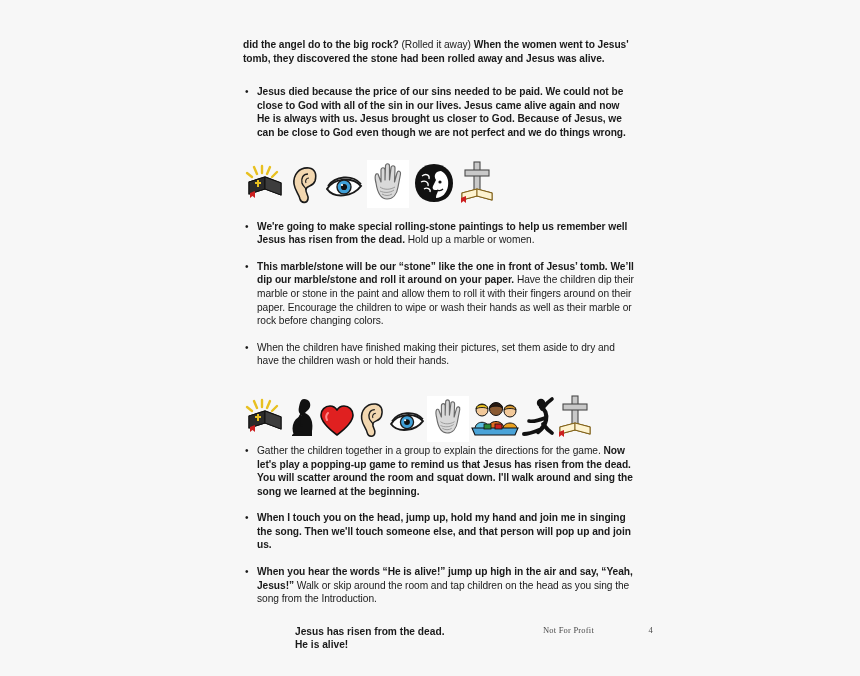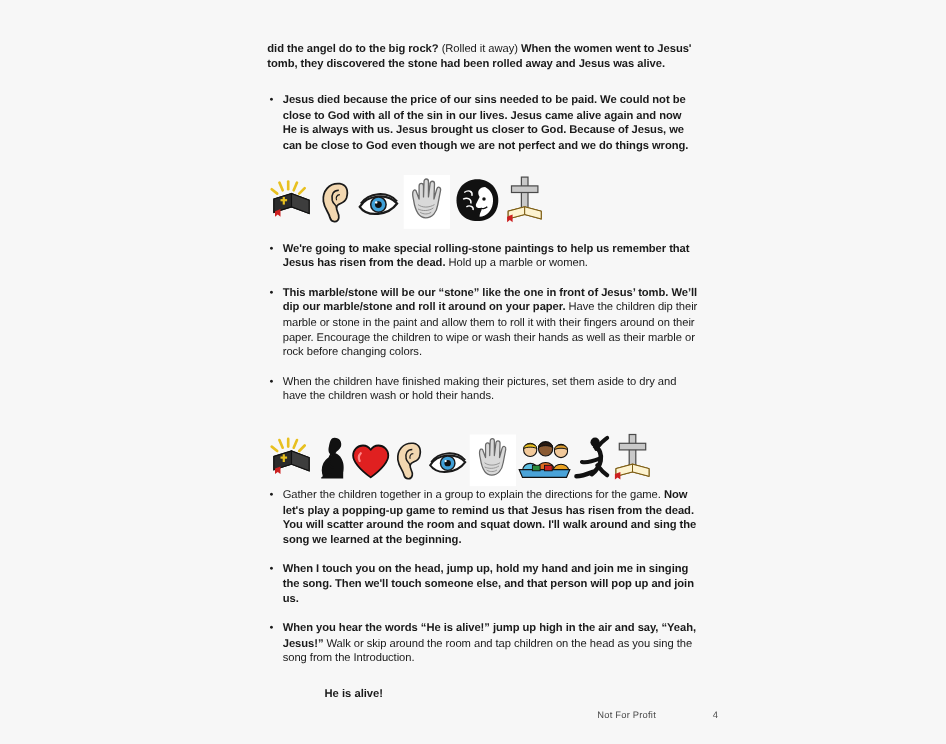--- a/index.html
+++ b/index.html
@@ -75,25 +75,25 @@
     margin-left: 52px;
     font-size: 10.2px;
     line-height: 13.4px;
     font-weight: bold;
   }
 
   
   .footer {
     position: absolute;
     left: 543px;
-    top: 645px;
+    top: 625px;
     width: 110px;
     display: flex;
     justify-content: space-between;
-    font-family: Liberation Sans, sans-serif;
+    font-family: Liberation Serif, serif;
     font-size: 8.5px;
     color: #4a4a4a;
     letter-spacing: 0.2px;
   }
   .footer span { white-space: nowrap; }
 </style>
 </head>
 <body>
 
 <div class="page">
@@ -185,21 +185,21 @@
           <path d="M18 29 L33 33 L33 40 L18 36 Z" fill="#fdf3d0" stroke="#7a5a10" stroke-width="0.9"></path>
           <path d="M2 38 L7 36 L7 43 L4.5 41 L2 43 Z" fill="#cc2020"></path>
         </svg>
       </span>
     </div>
     <div style="height:12px"></div>
 
     <div class="bullet-row">
       <div class="bullet-dot">•</div>
       <div class="bullet-body">
-          <p class="para"><span class="b">We're going to make special rolling-stone paintings to help us remember that Jesus has risen from the dead.</span><span class="n">  Hold up a marble or women.</span></p>
+          <p class="para"><span class="b">We're going to make special rolling-stone paintings to help us remember well Jesus has risen from the dead.</span><span class="n">  Hold up a marble or women.</span></p>
         </div>
     </div>
 
     <div class="gap-md"></div>
 
     <div class="bullet-row">
       <div class="bullet-dot">•</div>
       <div class="bullet-body">
           <p class="para"><span class="b">This marble/stone will be our “stone” like the one in front of Jesus’ tomb. We’ll dip our marble/stone and roll it around on your paper.</span><span class="n">  Have the children dip their marble or stone in the paint and allow them to roll it with their fingers around on their paper. Encourage the children to wipe or wash their hands as well as their marble or rock before changing colors.</span></p>
         </div>
@@ -348,20 +348,21 @@
     <div class="bullet-row">
       <div class="bullet-dot">•</div>
       <div class="bullet-body">
           <p class="para"><span class="b">When you hear the words “He is alive!” jump up high in the air and say, “Yeah, Jesus!”</span><span class="n">  Walk or skip around the room and tap children on the head as you sing the song from the Introduction.</span></p>
         </div>
     </div>
 
     <div style="height:19px"></div>
 
     <div class="lyrics">
+      <div>Jesus has risen from the dead.</div>
       <div>He is alive!</div>
     </div>
 
   </div>
 
   <div class="footer">
     <span>Not For Profit</span>
     <span>4</span>
   </div>
 </div>

